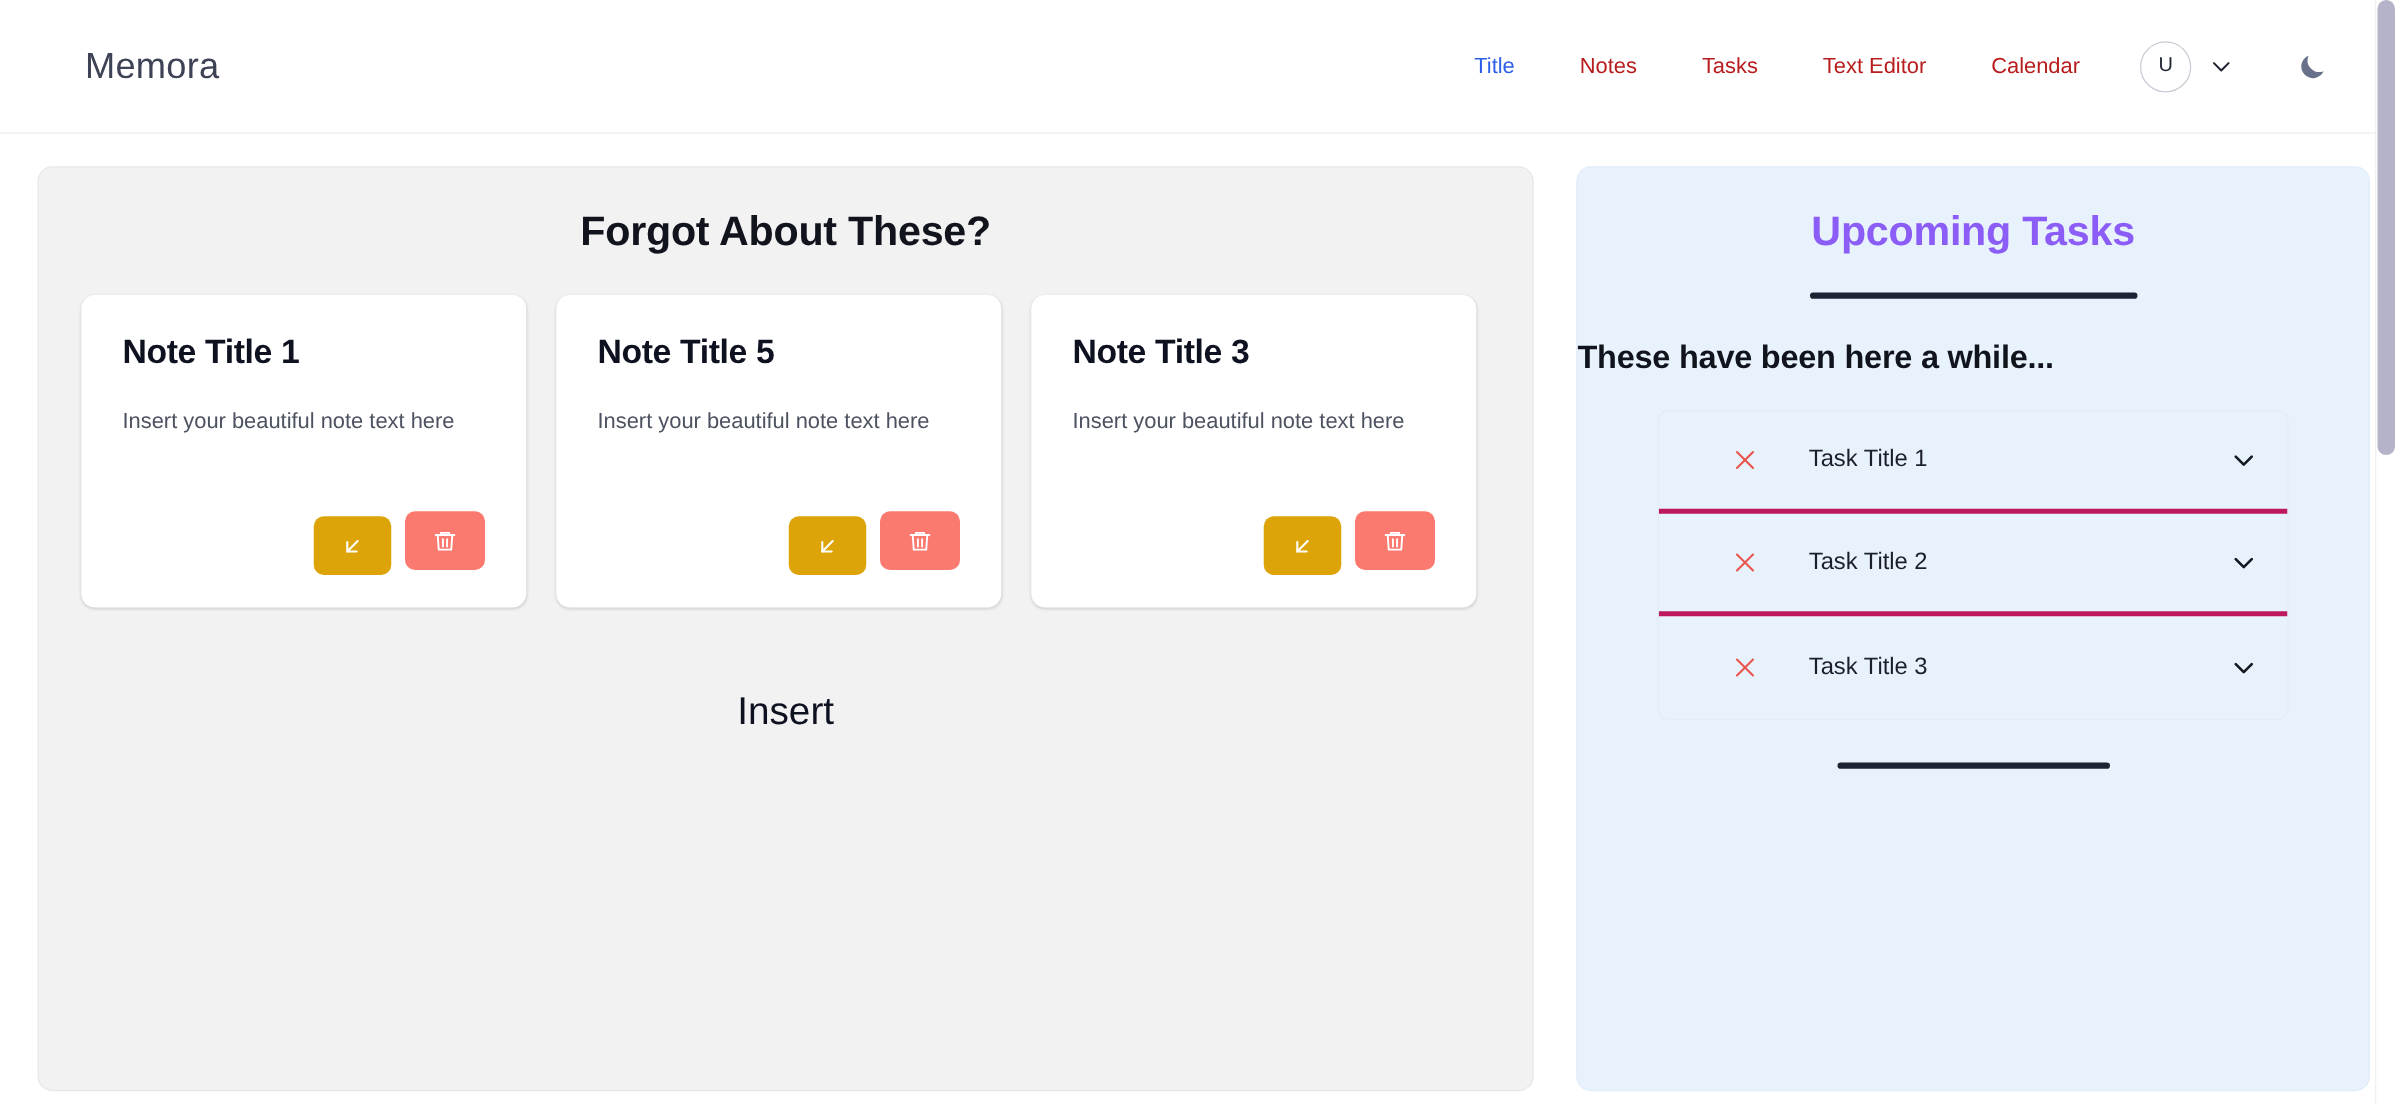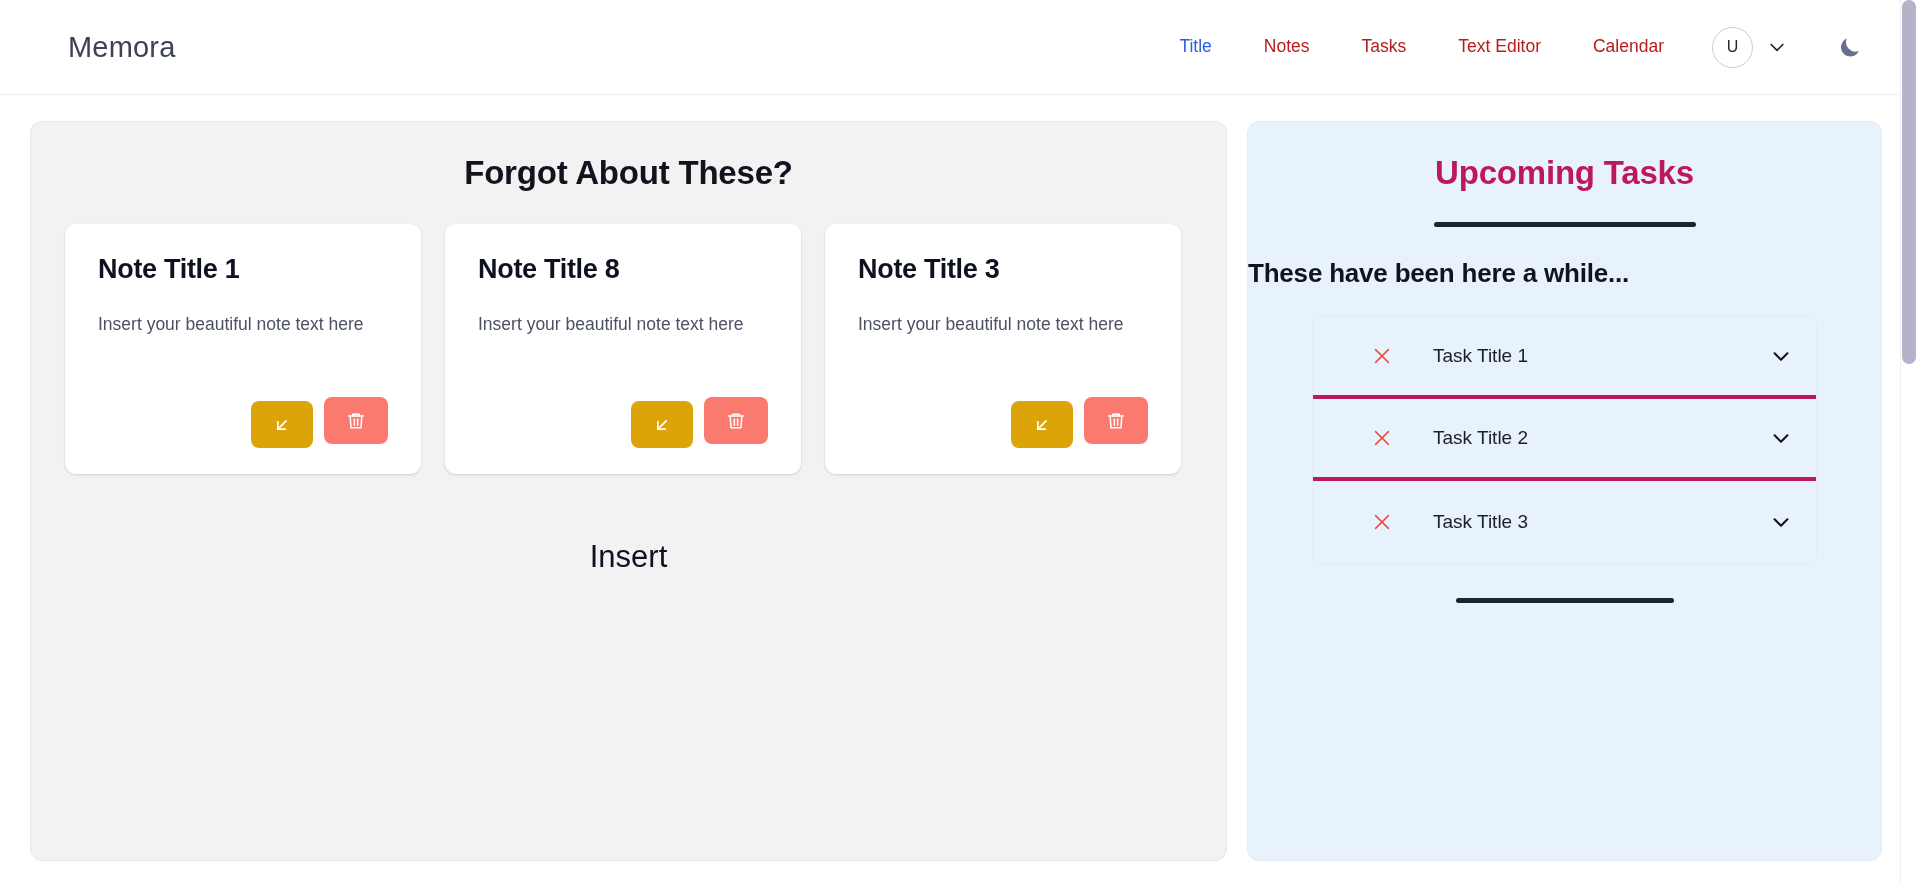--- a/index.html
+++ b/index.html
@@ -10,21 +10,21 @@
     width: 1917px;
     height: 883px;
     overflow: hidden;
     background: #ffffff;
     font-family: "Liberation Sans", sans-serif;
   }
 
   
   .header {
     position: relative;
-    height: 95px;
+    height: 107px;
     background: #ffffff;
     border-bottom: 1px solid #eceef0;
     display: flex;
     align-items: center;
     padding: 0 36px 0 68px;
   }
   .brand {
     font-size: 29px;
     font-weight: 400;
     color: #3d4354;
@@ -78,21 +78,21 @@
     margin-right: 18px;
     width: 26px;
     height: 26px;
     cursor: pointer;
     display: block;
   }
 
   
   .page {
     display: flex;
-    gap: 20px;
+    gap: 34px;
     padding: 26px 23px 0 30px;
     height: 764px;
     align-items: flex-start;
   }
 
   
   .notes-panel {
     flex: 0 0 1197px;
     width: 1197px;
     background: #f2f2f3;
@@ -189,21 +189,21 @@
     border: 1px solid #e0ecfa;
     border-radius: 12px;
     min-height: 740px;
     padding: 24px 0 0 0;
     overflow: hidden;
   }
   .tasks-title {
     text-align: center;
     font-size: 33px;
     font-weight: 700;
-    color: #be185d;
+    color: #8b5cf6;
     margin: 8px 0 0 0;
     letter-spacing: -0.2px;
   }
   .hr-dark {
     width: 262px;
     height: 5px;
     background: #1b2433;
     border: none;
     border-radius: 3px;
     margin: 30px auto 0 auto;
@@ -329,21 +329,21 @@
               <path d="M8 6V4h8v2"></path>
               <path d="M5 6l1 14h12l1-14"></path>
               <line x1="10" y1="10" x2="10" y2="17"></line>
               <line x1="14" y1="10" x2="14" y2="17"></line>
             </svg>
           </button>
         </div>
       </article>
 
       <article class="note-card">
-        <h2 class="note-title">Note Title 8</h2>
+        <h2 class="note-title">Note Title 5</h2>
         <p class="note-text">Insert your beautiful note text here</p>
         <div class="note-actions">
           <button class="btn-edit">
             <svg width="20" height="20" viewBox="0 0 24 24" fill="none" stroke="#ffffff" stroke-width="2" stroke-linecap="round" stroke-linejoin="round">
               <line x1="17" y1="7" x2="7" y2="17"></line>
               <polyline points="7 8 7 17 16 17"></polyline>
             </svg>
           </button>
           <button class="btn-delete">
             <svg width="20" height="20" viewBox="0 0 24 24" fill="none" stroke="#ffffff" stroke-width="1.8" stroke-linecap="round" stroke-linejoin="round">

